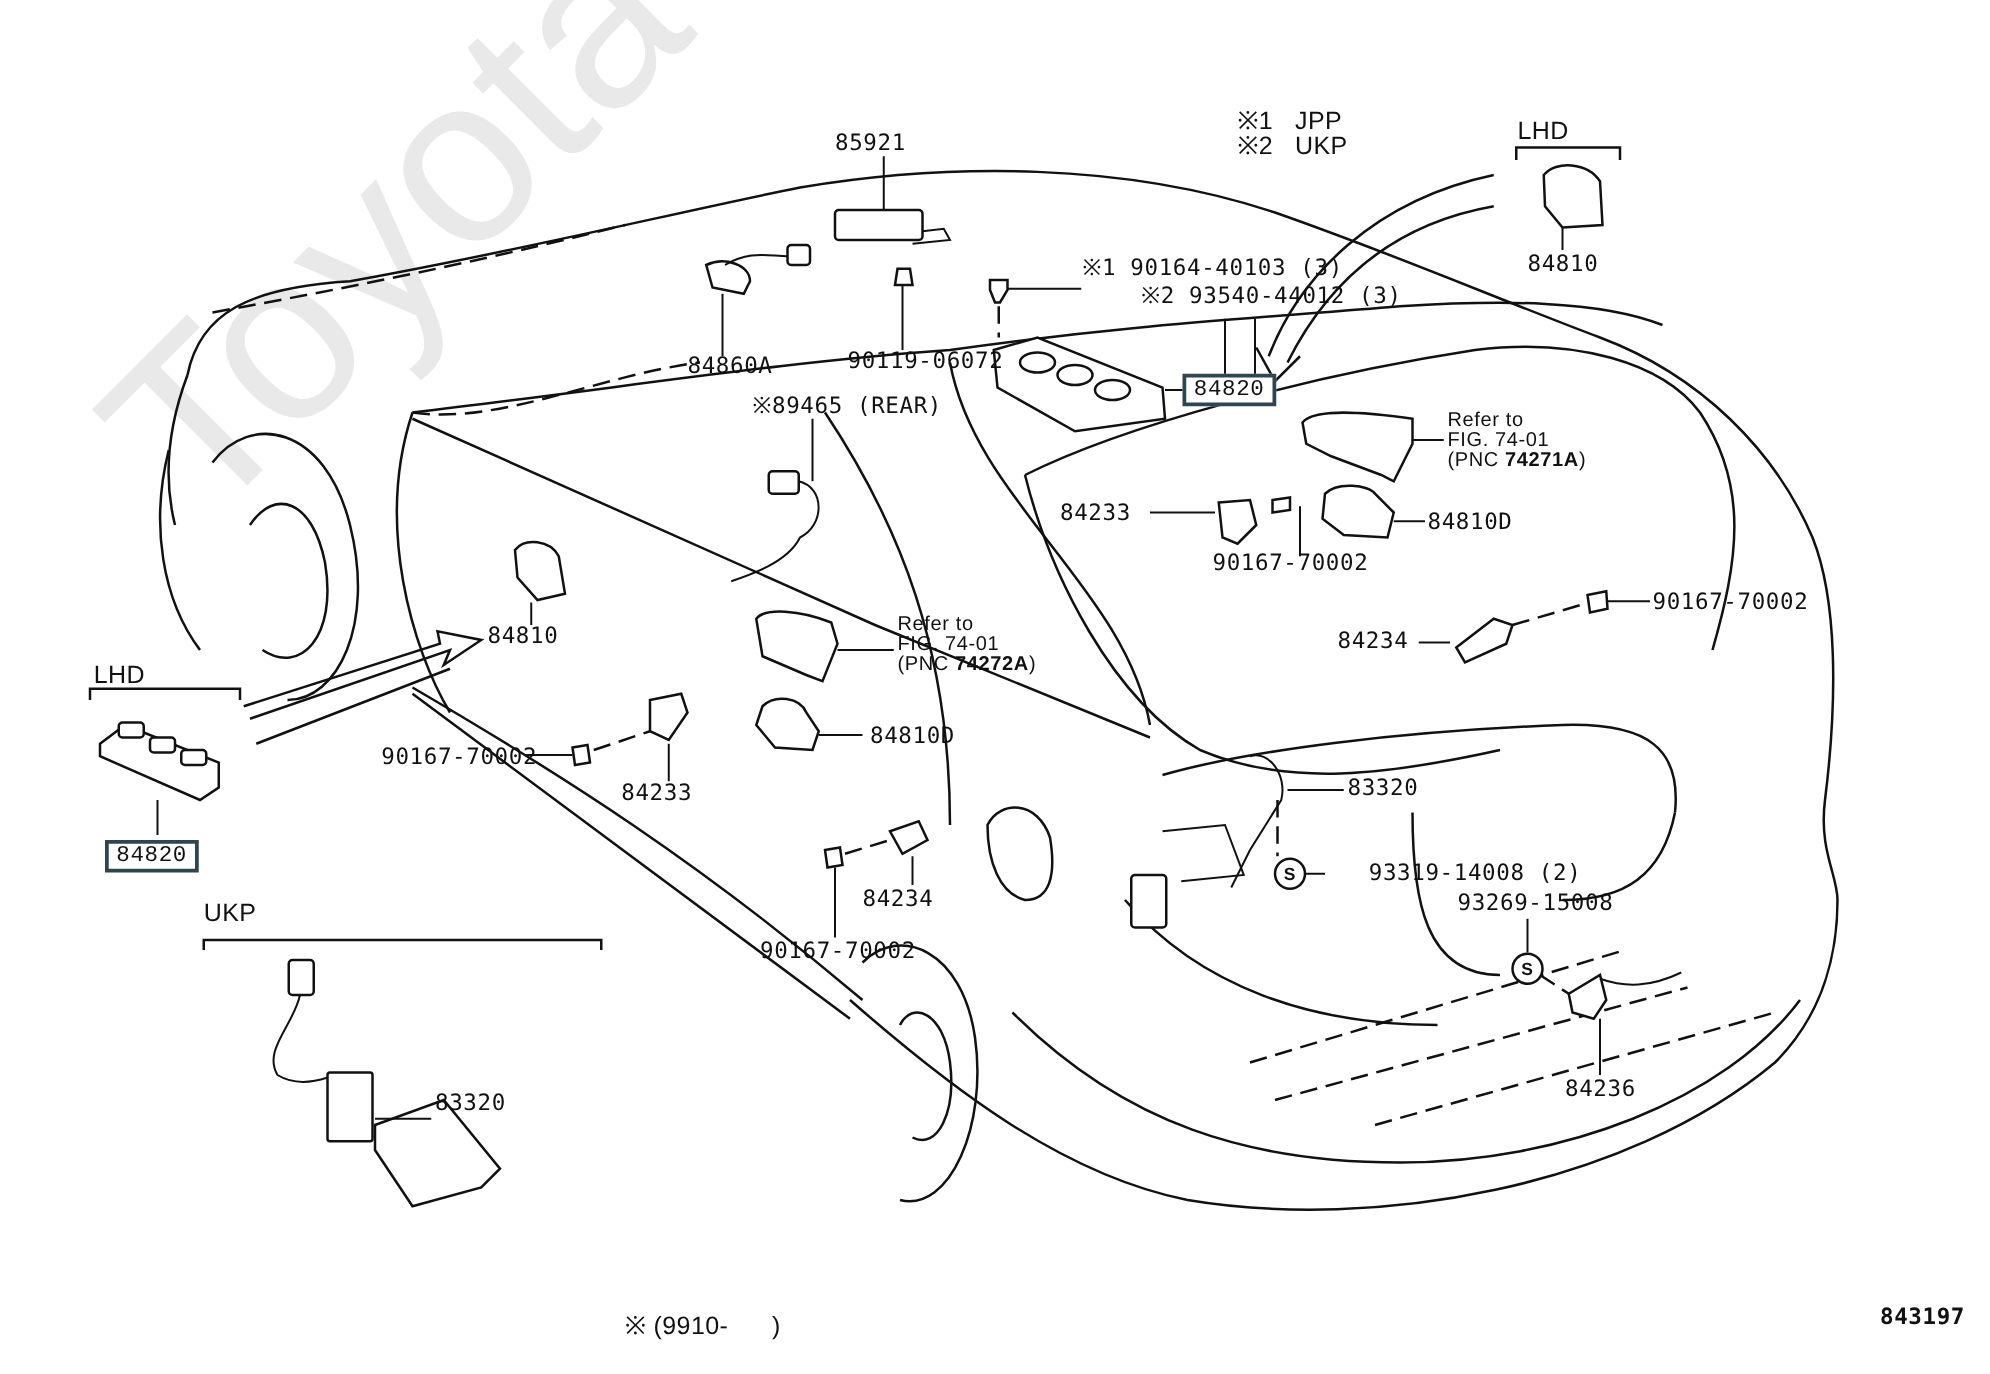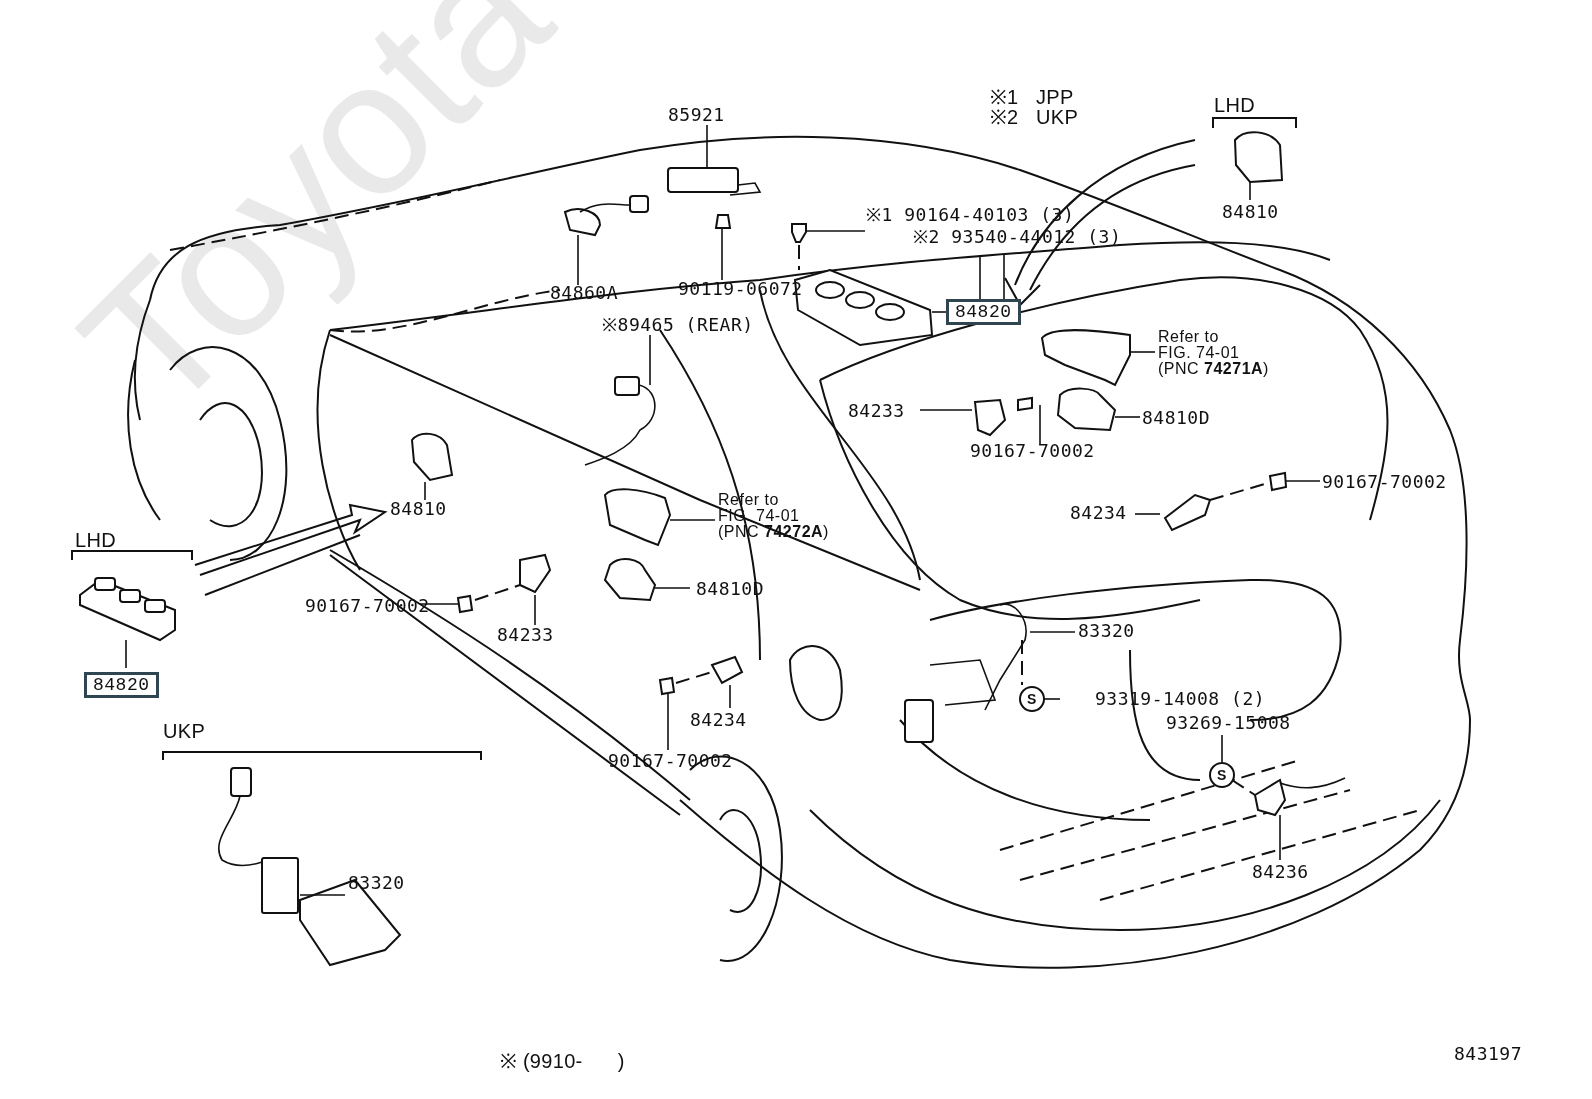--- a/index.html
+++ b/index.html
@@ -242,13 +242,13 @@
   <div>FIG. 74-01</div>
   <div><span>(PNC </span><b>74271A</b><span>)</span></div>
 </div>
 <div class="lbl ref" style="left:718px;top:492px;">
   <div>Refer to</div>
   <div>FIG. 74-01</div>
   <div><span>(PNC </span><b>74272A</b><span>)</span></div>
 </div>
 
 <div class="lbl sans" style="left:500px;top:1005px;white-space:pre;margin-top:47px;">※ (9910-      )</div>
-<div class="lbl" style="left:1454px;top:1045px;">843197</div>
+<div class="lbl" style="left:1504px;top:1045px;font-weight:bold;">843197</div>
 
 </body></html>

